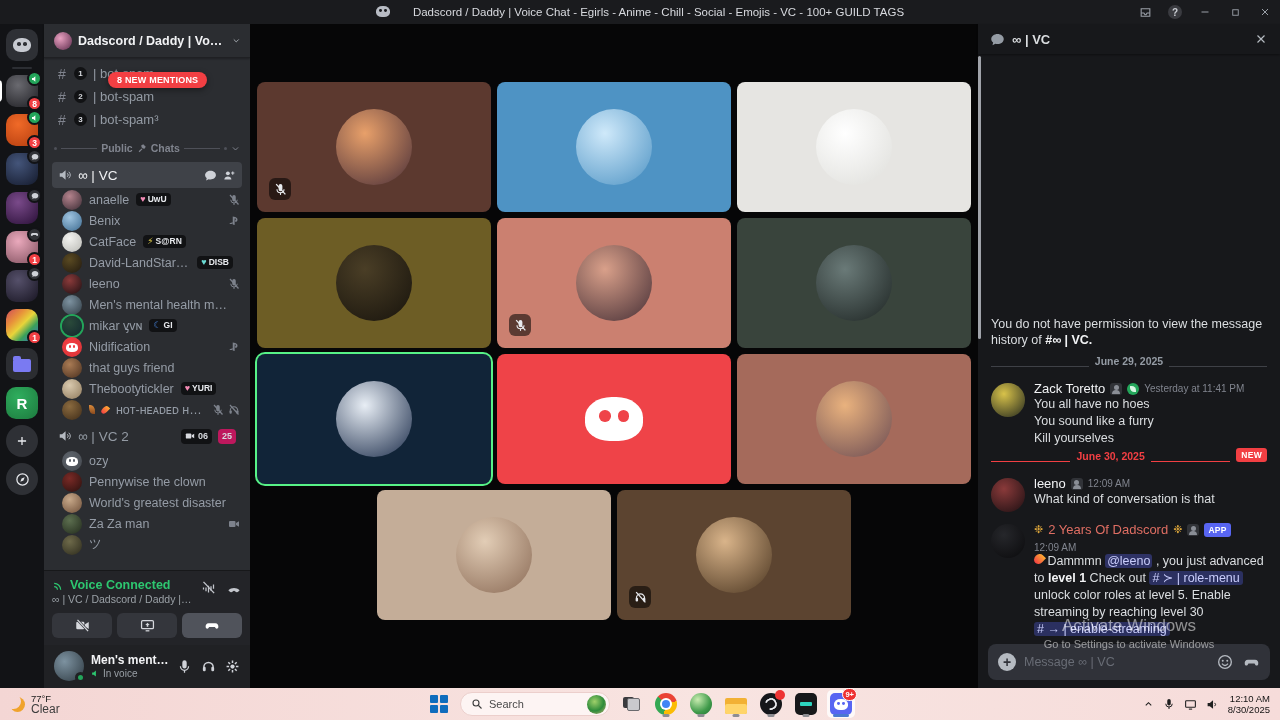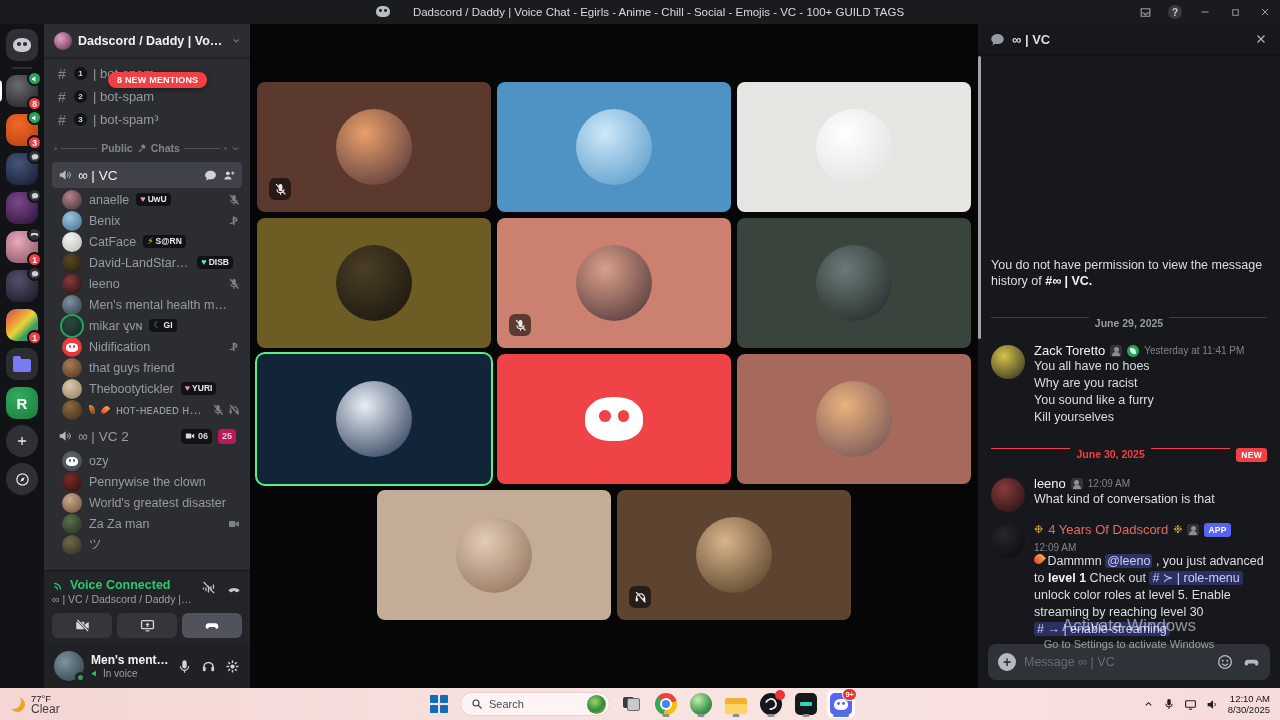--- a/index.html
+++ b/index.html
@@ -95,21 +95,21 @@
 
 
 .chat{width:302px;background:#17181b;display:flex;flex-direction:column;position:relative;min-height:0}
 .chat-head{flex:0 0 30px;display:flex;align-items:center;gap:7px;padding:0 12px;color:#949ba4;box-shadow:0 1px 2px rgba(0,0,0,.4);position:relative;z-index:2;background:#17181b}
 .chat-head .t{font-size:13px;font-weight:bold;color:#dbdee1}
 .chat-head .x{margin-left:auto;color:#b5bac1}
 .chat-scrollthumb{position:absolute;left:0;top:32px;width:3px;height:283px;background:#b9bcc3;border-radius:2px;opacity:.85;z-index:3}
 .msgs{position:absolute;left:0;right:0;top:30px;bottom:50px;padding:0 13px;display:flex;flex-direction:column;justify-content:flex-end;overflow:hidden}
 .perm{font-size:12.5px;color:#dbdee1;line-height:16px;margin-bottom:6px;font-weight:500}
 .perm b{color:#f2f3f5}
-.divider{display:flex;align-items:flex-start;gap:6px;margin:22px 0 4px;font-size:10.5px;font-weight:bold;color:#949ba4}
+.divider{display:flex;align-items:flex-end;gap:6px;margin:1px 0 4px;font-size:10.5px;font-weight:bold;color:#949ba4}
 .divider .ln{flex:1;height:1px;background:#3f4147}
 .divider.new{color:#f23f43}
 .divider.new .ln{background:#f23f43}
 .newpill{background:#f23f43;color:#fff;font-size:8.5px;font-weight:bold;padding:2px 5px;border-radius:3px;letter-spacing:.3px}
 .msg{display:flex;gap:9px;margin-top:10px}
 .msg .ava{width:34px;height:34px;border-radius:50%;flex:0 0 34px;margin-top:2px}
 .msg .body{flex:1;min-width:0}
 .mhead{display:flex;align-items:center;gap:5px;flex-wrap:wrap}
 .mauthor{font-size:13px;font-weight:500;color:#f2f3f5}
 .mtime{font-size:10px;color:#80848e}
@@ -700,21 +700,20 @@
           <div class="msg">
             <span class="ava" style="background:radial-gradient(circle at 38% 32%, #d8c24a, #23281e)"></span>
     <span class="body">
               <div class="mhead">
                 <span class="mauthor">Zack Toretto</span>
                 <span class="tagb"></span>
                 <span class="recyb"></span>
                 <span class="mtime">Yesterday at 11:41 PM</span>
               </div>
               <div class="mline">You all have no hoes</div>
-              <div class="mline">Why are you racist</div>
               <div class="mline">You sound like a furry</div>
               <div class="mline">Kill yourselves</div>
             </span>
           </div>
           <div class="divider new">
             <span class="ln"></span>
             <span>June 30, 2025</span>
             <span class="ln"></span>
             <span class="newpill">NEW</span>
           </div>
@@ -727,21 +726,21 @@
                 <span class="mtime">12:09 AM</span>
               </div>
               <div class="mline">What kind of conversation is that</div>
             </span>
           </div>
           <div class="msg">
             <span class="ava" style="background:radial-gradient(circle at 38% 32%, #26272b, #0a0a0c)"></span>
     <span class="body">
               <div class="mhead">
                 <span class="party">❉</span>
-                <span class="mauthor botname">4 Years Of Dadscord</span>
+                <span class="mauthor botname">2 Years Of Dadscord</span>
                 <span class="party">❉</span>
                 <span class="tagb"></span>
                 <span class="appb">APP</span>
                 <span class="mtime">12:09 AM</span>
               </div>
               <div class="mline"><span class="ico-flame" style="width:10px;height:12px"></span><span> Dammmn </span><span class="mention">@leeno</span><span> , you just advanced to </span><b style="color:#f2f3f5">level 1</b><span> Check out </span><span class="chpill"># ≻ | role-menu</span><span>  unlock color roles at level 5. Enable streaming by reaching level 30 </span><span class="chpill"># → | enable-streaming</span></div>
             </span>
           </div>
         </div>
       <div class="watermark">

